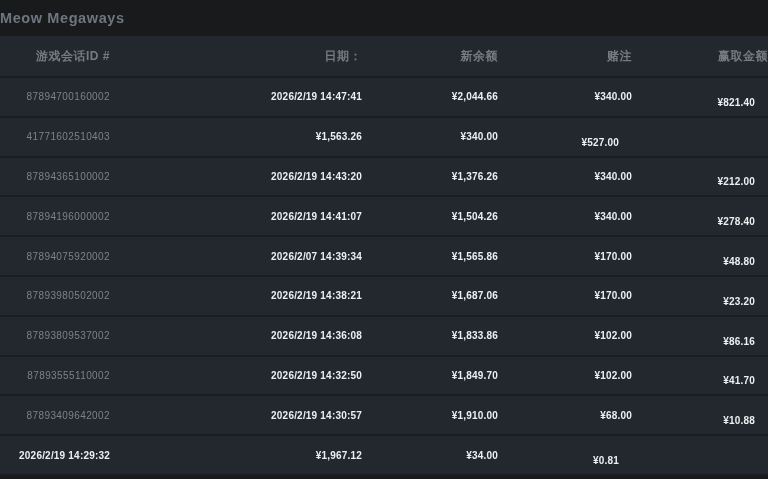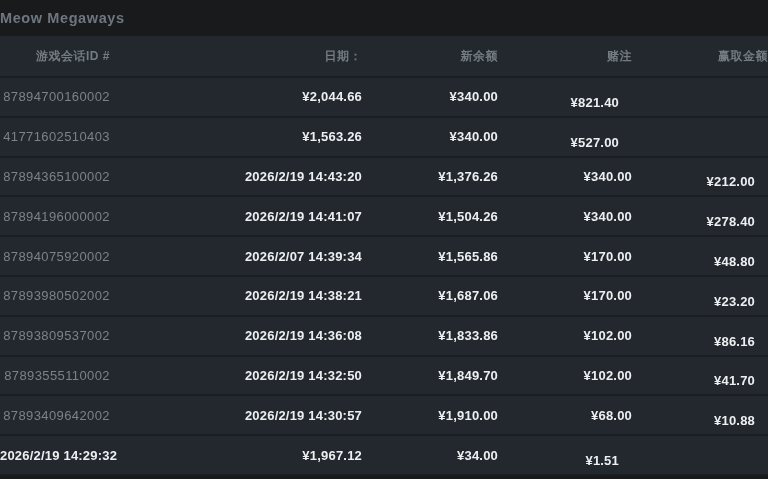--- a/index.html
+++ b/index.html
@@ -40,21 +40,21 @@
   }
   .header-row {
     height: 42px;
     color: var(--header-text);
     font-size: 12px;
     font-weight: 700;
     letter-spacing: 0.5px;
   }
   .data-row {
     height: 39.8px;
-    font-size: 13px;
+    font-size: 10px;
   }
   .cell { text-align: right; white-space: nowrap; }
   .cell-id {
     color: var(--muted-text);
     font-weight: 400;
     letter-spacing: 0.4px;
   }
   .cell-bright {
     color: var(--bright-text);
     font-weight: 700;
@@ -78,20 +78,21 @@
     <div class="cell">游戏会话ID #</div>
     <div class="cell">日期：</div>
     <div class="cell">新余额</div>
     <div class="cell">赌注</div>
     <div class="cell">赢取金额</div>
   </div>
 
   <div id="table-body">
     <div class="grid-row data-row">
       <div class="cell cell-id">87894700160002</div>
+      <div class="cell cell-bright">2026/2/19 14:47:41</div>
       <div class="cell cell-bright">¥2,044.66</div>
       <div class="cell cell-bright">¥340.00</div>
       <div class="cell cell-bright cell-win">¥821.40</div>
     </div>
 
     <div class="grid-row data-row">
       <div class="cell cell-id">41771602510403</div>
       <div class="cell cell-bright">¥1,563.26</div>
       <div class="cell cell-bright">¥340.00</div>
       <div class="cell cell-bright cell-win">¥527.00</div>
@@ -150,17 +151,17 @@
       <div class="cell cell-bright">2026/2/19 14:30:57</div>
       <div class="cell cell-bright">¥1,910.00</div>
       <div class="cell cell-bright">¥68.00</div>
       <div class="cell cell-bright cell-win">¥10.88</div>
     </div>
 
     <div class="grid-row data-row">
       <div class="cell cell-bright">2026/2/19 14:29:32</div>
       <div class="cell cell-bright">¥1,967.12</div>
       <div class="cell cell-bright">¥34.00</div>
-      <div class="cell cell-bright cell-win">¥1.51</div>
+      <div class="cell cell-bright cell-win">¥0.81</div>
     </div>
   </div>
 
 </div>
 
 </body></html>

